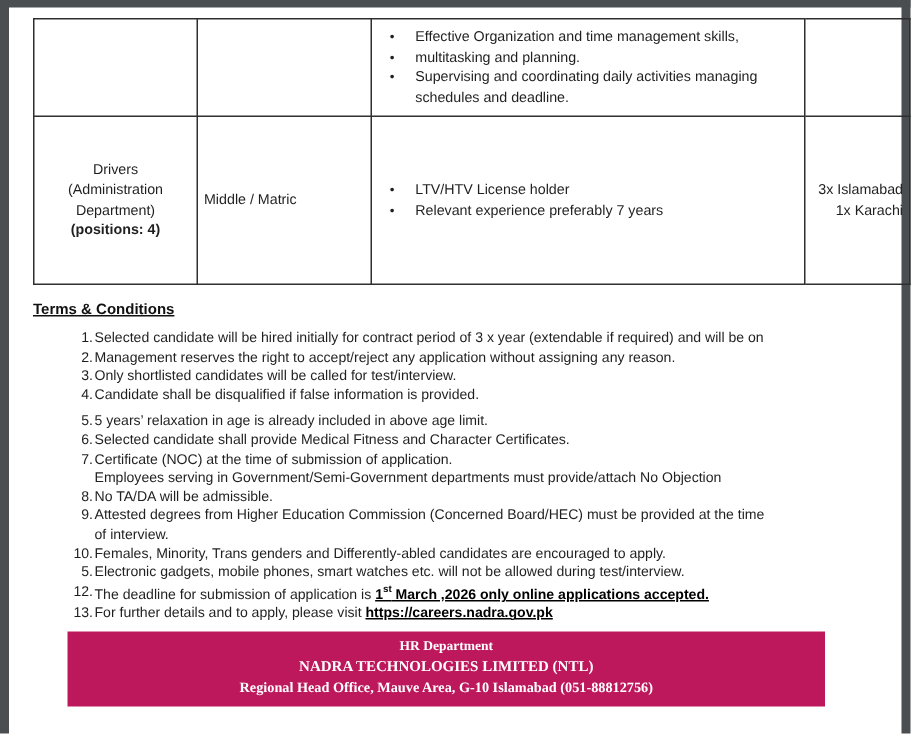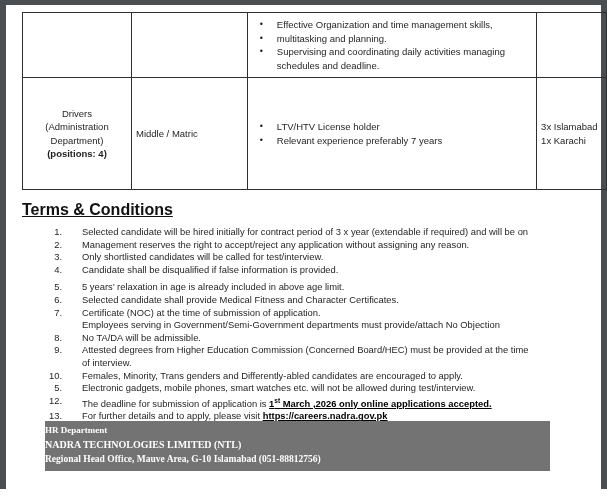--- a/index.html
+++ b/index.html
@@ -24,47 +24,47 @@
     font-size:9.5px; line-height:13.5px; color:#1f1f1f;
   }
   table.job td {
     border:1px solid #2f2f2f;
     vertical-align:middle;
     padding:2px 4px;
   }
   td.c-pos  { width:110px; text-align:center; }
   td.c-qual { width:118px;  }
   td.c-req  { width:290px; }
-  td.c-loc  { width:70px;  text-align:left; }
+  td.c-loc  { width:70px;  text-align:right; }
   tr.r1 td { height:65px; }
   tr.r2 td { height:112px; }
   .bullet-row { display:flex; align-items:flex-start; padding-left:8px; }
   .bullet-dot { flex:0 0 17px; text-align:left; font-size:9px; }
   .bullet-text { flex:1; }
   .ln { display:block; white-space:nowrap; }
   .bold { font-weight:bold; }
 
   
   .terms { position:absolute; left:22px; top:201px; width:545px; }
   .terms-heading {
-    font-size:16px; font-weight:bold; text-decoration:underline;
+    font-size:10px; font-weight:bold; text-decoration:underline;
     color:#111; margin-bottom:7px;
   }
   .t-item { display:flex; font-size:9.4px; line-height:12.6px; }
   .t-item.gap-before { margin-top:5px; }
   .t-num { flex:0 0 40px; text-align:right; }
-  .t-txt { flex:1; margin-left:20px; }
+  .t-txt { flex:1; margin-left:1px; }
   .t-line { display:block; white-space:nowrap; }
   .bu { font-weight:bold; text-decoration:underline; color:#000; }
   .bu sup { font-size:6.5px; }
 
   
   .footer {
     position:absolute; left:45px; top:421px; width:505px; height:50px;
-    background:#737373; color:#fff; 
+    background:#be185d; color:#fff; text-align:center;
     font-family:"Liberation Serif", serif; font-weight:bold;
     padding-top:3px;
   }
   .f1 { font-size:9px;   line-height:13px; }
   .f2 { font-size:10px;  line-height:15px; }
   .f3 { font-size:9.5px; line-height:15px; }
 </style>
 </head>
 <body>
 

